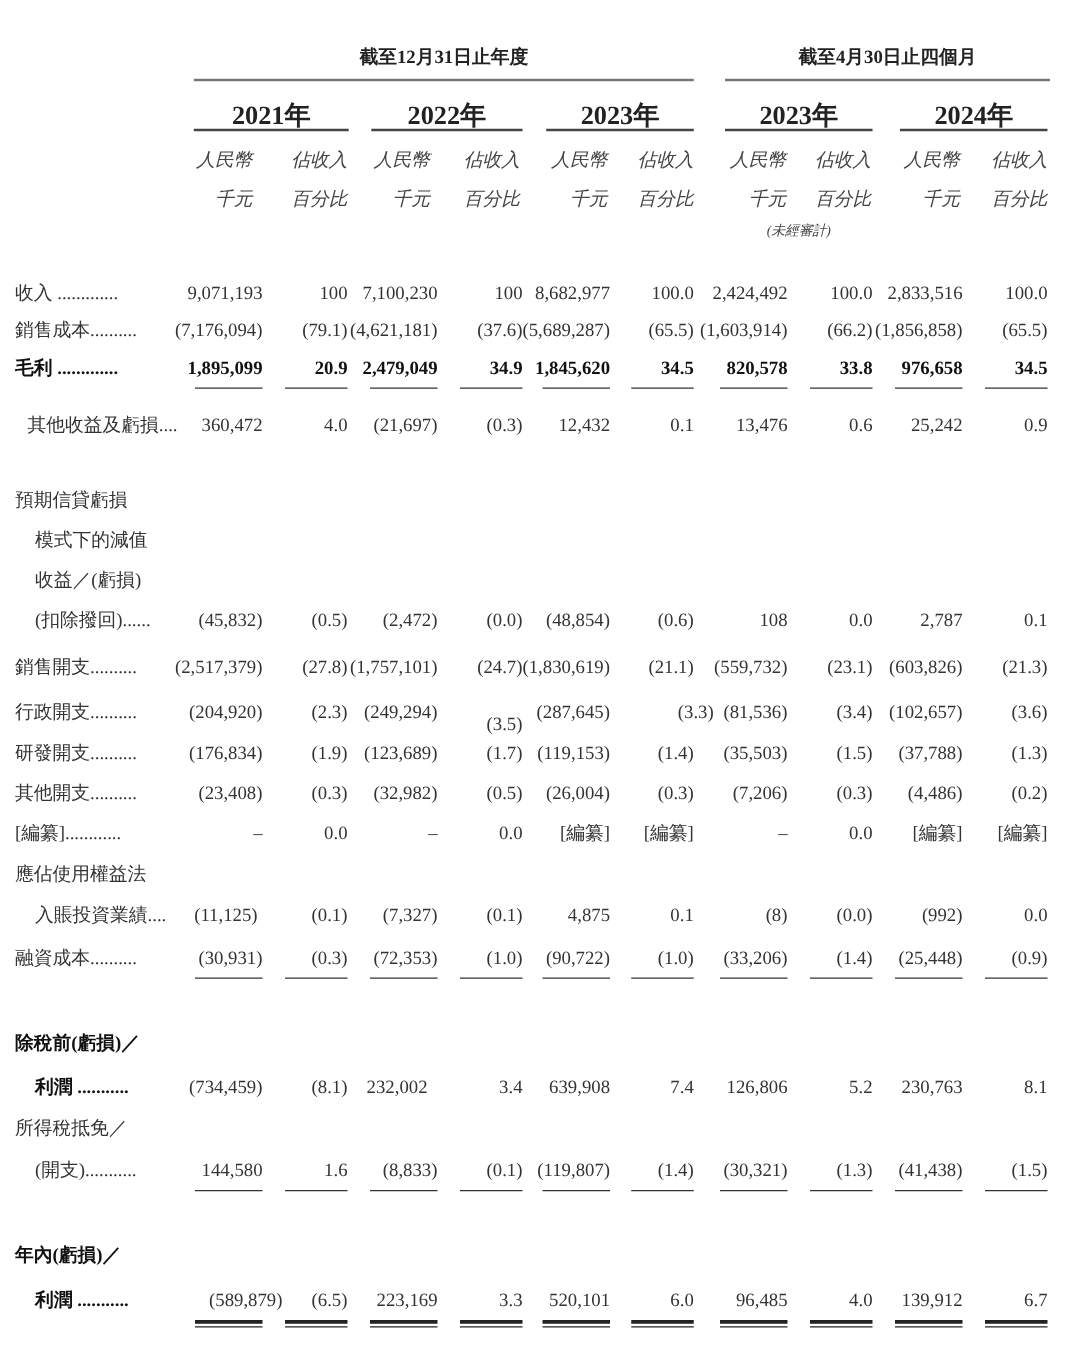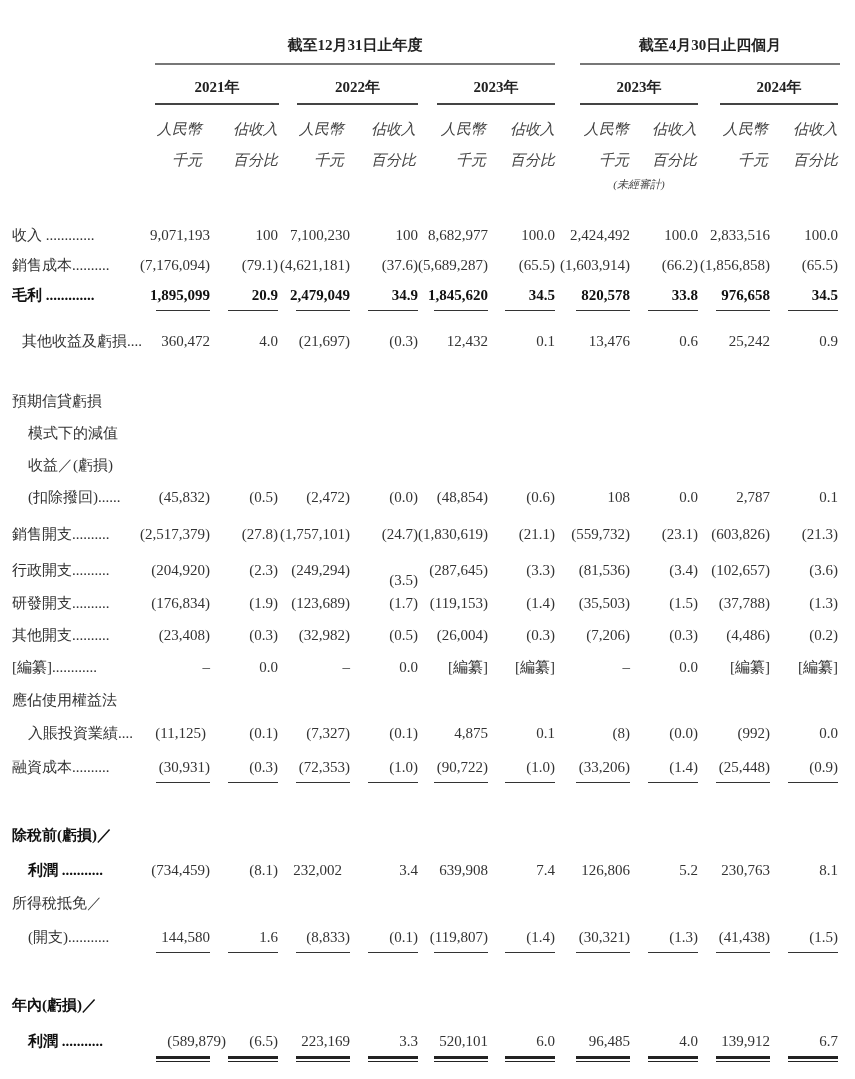--- a/index.html
+++ b/index.html
@@ -8,21 +8,21 @@
     font-family: "Liberation Serif", "DejaVu Serif", serif;
     color: #2a2a2a;
   }
   .hdr-group {
     position: absolute; text-align: center; font-weight: bold;
     font-size: 15px; color: #222;
   }
   .hdr-line { position: absolute; height: 2px; background: #777; }
   .yr-line { position: absolute; height: 1.5px; background: #444; }
   .yr {
-    position: absolute; text-align: center; font-weight: bold; font-size: 15px; color: #222;
+    position: absolute; text-align: center; font-weight: bold; font-size: 21px; color: #222;
   }
   .unit {
     position: absolute; font-style: italic; font-size: 15px; color: #444; text-align: right;
     line-height: 31px;
   }
   .unaudited {
     position: absolute; font-style: italic; font-size: 11px; color: #444; text-align: center;
   }
   .label {
     position: absolute; left: 12px; font-size: 15px; color: #333; white-space: nowrap;
@@ -178,21 +178,21 @@
     <div class="cell" style="left: 520px; width: 110px; top: 519px;">(559,732)</div>
     <div class="cell" style="left: 628px; width: 70px; top: 519px;">(23.1)</div>
     <div class="cell" style="left: 660px; width: 110px; top: 519px;">(603,826)</div>
     <div class="cell" style="left: 768px; width: 70px; top: 519px;">(21.3)</div>
     <div class="label" style="top: 555px;">行政開支..........</div>
     <div class="cell" style="left: 100px; width: 110px; top: 555px;">(204,920)</div>
     <div class="cell" style="left: 208px; width: 70px; top: 555px;">(2.3)</div>
     <div class="cell" style="left: 240px; width: 110px; top: 555px;">(249,294)</div>
     <div class="cell" style="left: 348px; width: 70px; top: 565px;">(3.5)</div>
     <div class="cell" style="left: 378px; width: 110px; top: 555px;">(287,645)</div>
-    <div class="cell" style="left: 485px; width: 70px; top: 555px;">(3.3)</div>
+    <div class="cell" style="left: 485px; width: 70px; top: 555px; padding-left: 16px;">(3.3)</div>
     <div class="cell" style="left: 520px; width: 110px; top: 555px;">(81,536)</div>
     <div class="cell" style="left: 628px; width: 70px; top: 555px;">(3.4)</div>
     <div class="cell" style="left: 660px; width: 110px; top: 555px;">(102,657)</div>
     <div class="cell" style="left: 768px; width: 70px; top: 555px;">(3.6)</div>
     <div class="label" style="top: 588px;">研發開支..........</div>
     <div class="cell" style="left: 100px; width: 110px; top: 588px;">(176,834)</div>
     <div class="cell" style="left: 208px; width: 70px; top: 588px;">(1.9)</div>
     <div class="cell" style="left: 240px; width: 110px; top: 588px;">(123,689)</div>
     <div class="cell" style="left: 348px; width: 70px; top: 588px;">(1.7)</div>
     <div class="cell" style="left: 378px; width: 110px; top: 588px;">(119,153)</div>

